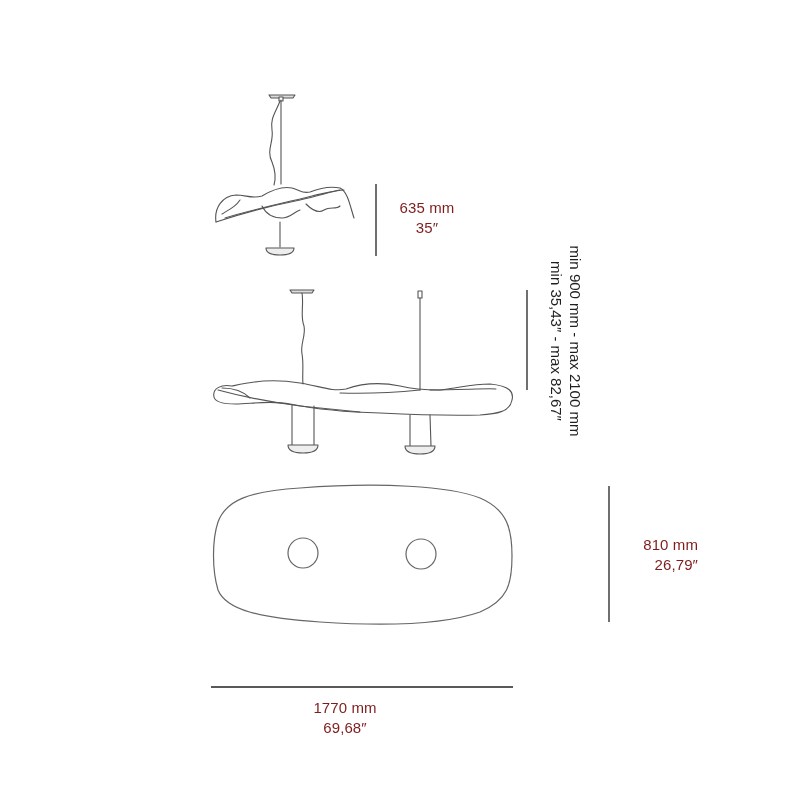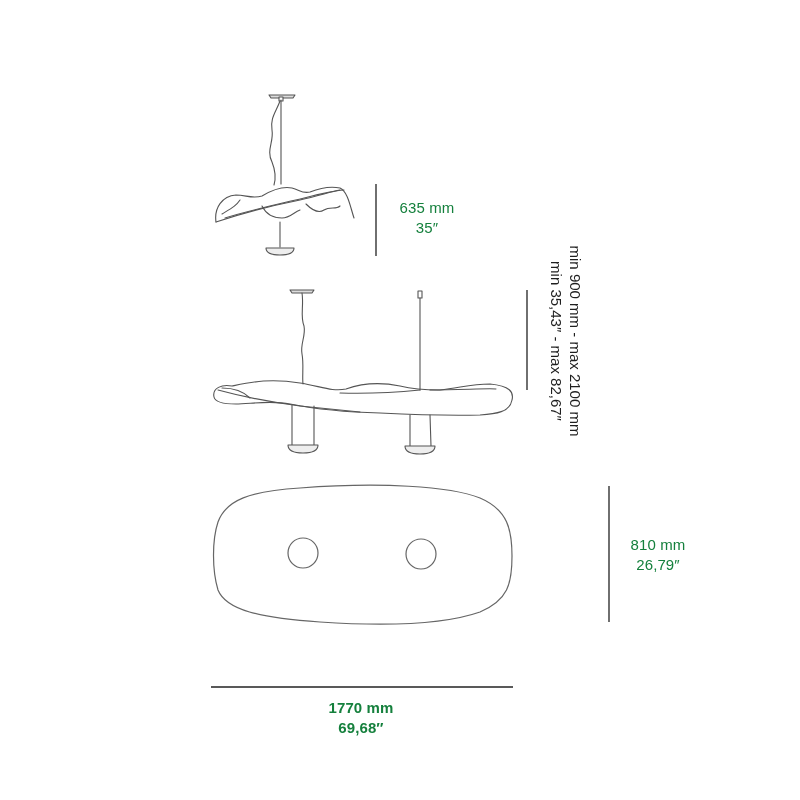--- a/index.html
+++ b/index.html
@@ -1,19 +1,19 @@
 <!DOCTYPE html>
 <html><head>
   <meta charset="utf-8">
   <style>
     html, body { margin: 0; padding: 0; background: #ffffff; }
     body { width: 800px; height: 800px; position: relative; overflow: hidden;
            font-family: "Liberation Sans", "DejaVu Sans", sans-serif; color: #1a1a1a; }
     svg.drawing { position: absolute; left: 0; top: 0; width: 800px; height: 800px; }
-    .label { position: absolute; font-size: 15px; line-height: 20px; text-align: center; color: #15803d; letter-spacing: 0.1px; }
+    .label { position: absolute; font-size: 15px; line-height: 20px; text-align: center; color: #7f1d1d; letter-spacing: 0.1px; }
     .label span { display: block; }
     .vlabel { position: absolute; font-size: 15px; line-height: 19px; text-align: center; color: #1f1f1f;
               transform-origin: 0 0; transform: rotate(90deg); white-space: nowrap; }
     .vlabel span { display: block; }
   </style>
 </head>
 <body>
 
 <svg class="drawing" viewBox="0 0 800 800" xmlns="http://www.w3.org/2000/svg">
 
@@ -78,21 +78,21 @@
 <div class="label" style="left:384px; top:198px; width:86px;">
   <span>635 mm</span>
   <span>35″</span>
 </div>
 
 <div class="vlabel" style="left:585px; top:226px; width:230px;">
   <span>min 900 mm - max 2100 mm</span>
   <span>min 35,43″ - max 82,67″</span>
 </div>
 
-<div class="label" style="left:618px; top:535px; width:80px;">
+<div class="label" style="left:618px; top:535px; width:80px;text-align:right;">
   <span>810 mm</span>
   <span>26,79″</span>
 </div>
 
-<div class="label" style="left:311px; top:698px; width:100px;font-weight:bold;">
+<div class="label" style="left:295px; top:698px; width:100px;">
   <span>1770 mm</span>
   <span>69,68″</span>
 </div>
 
 </body></html>

